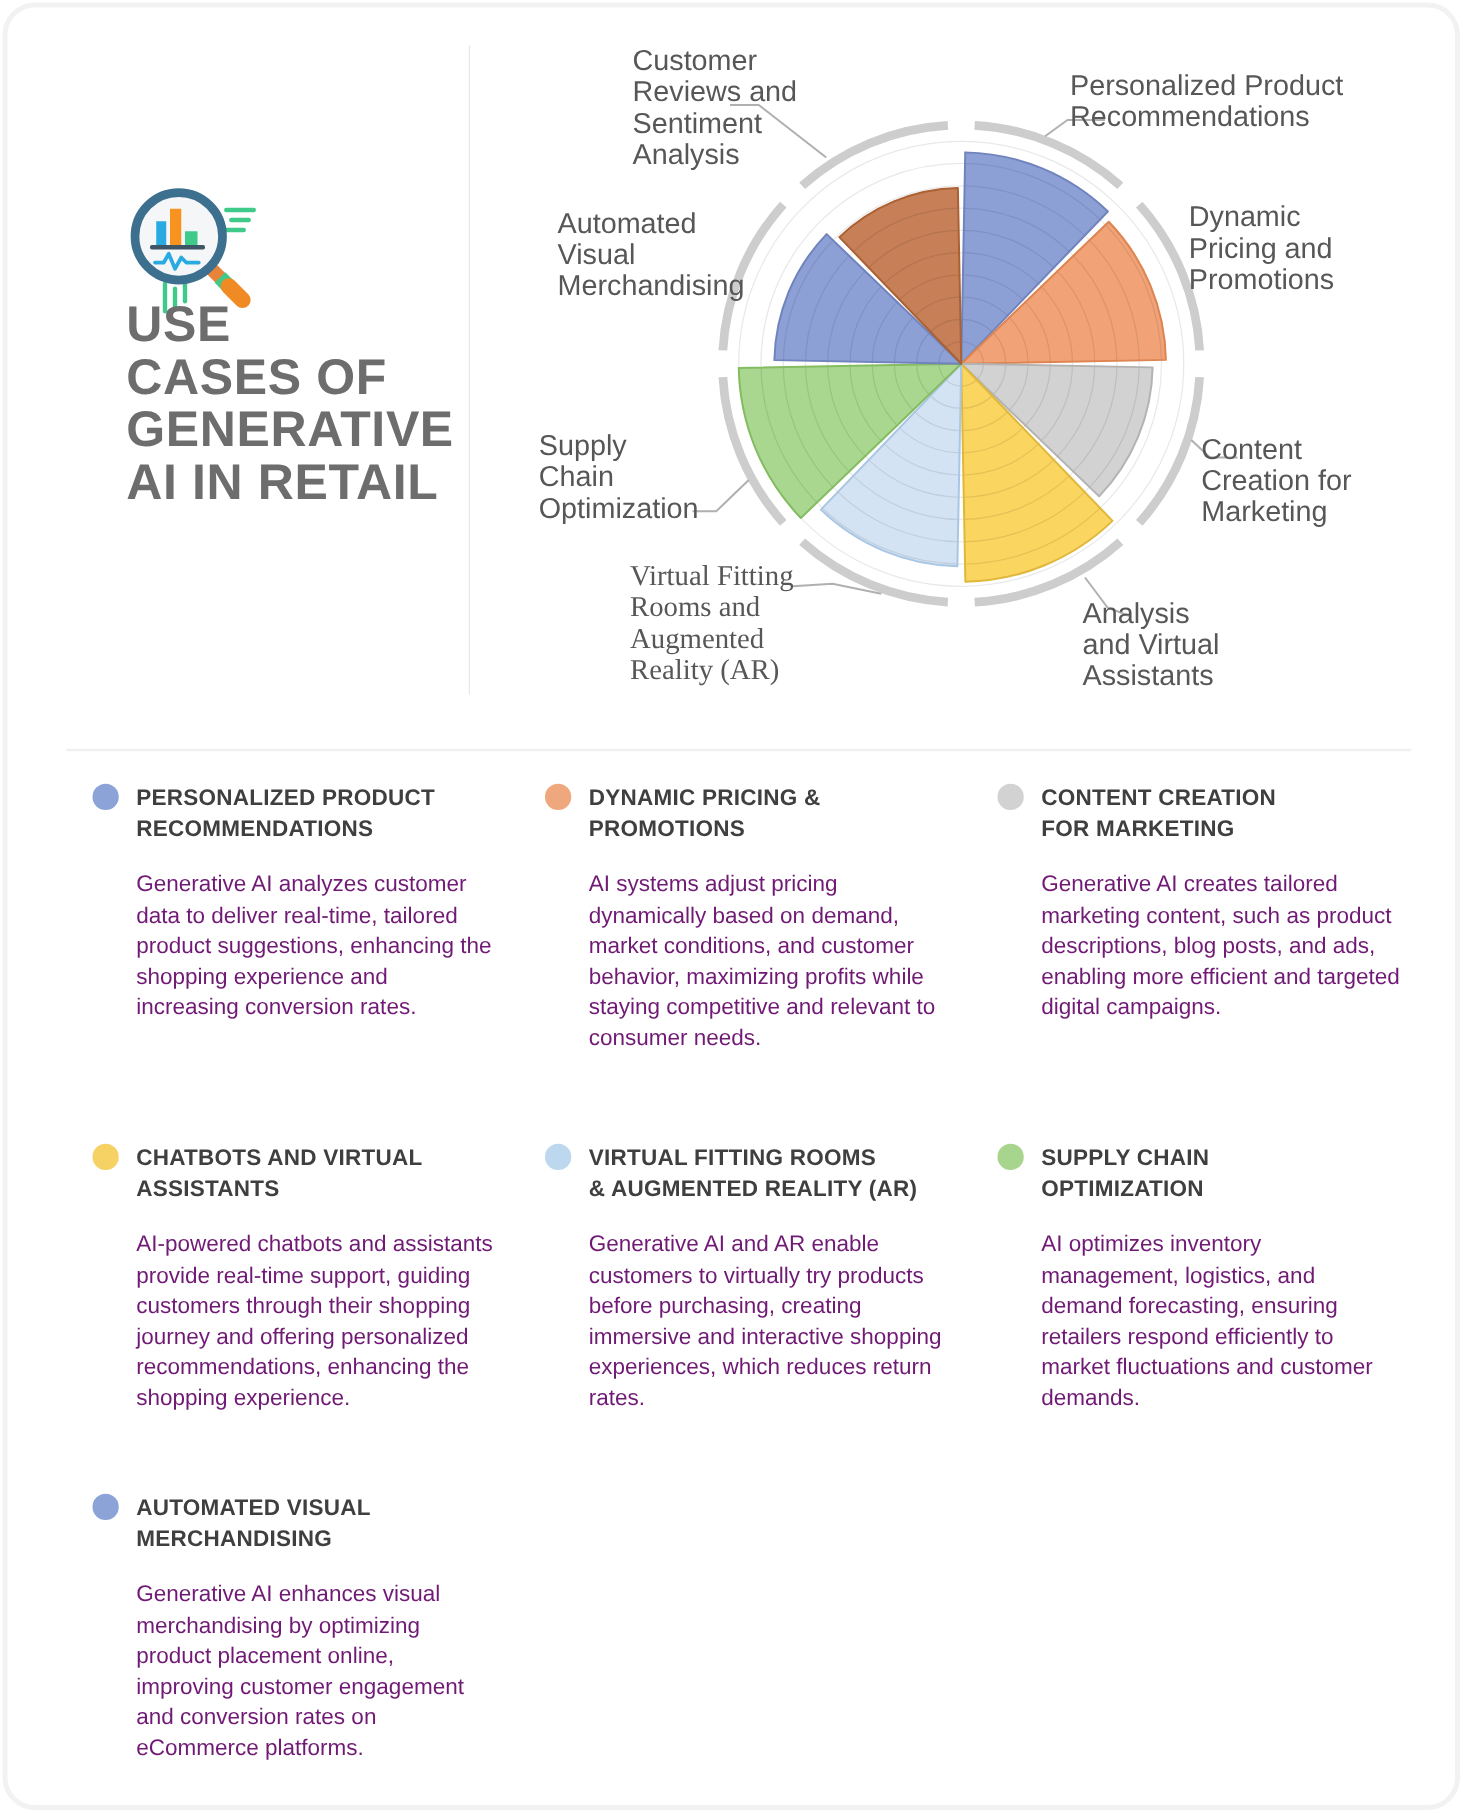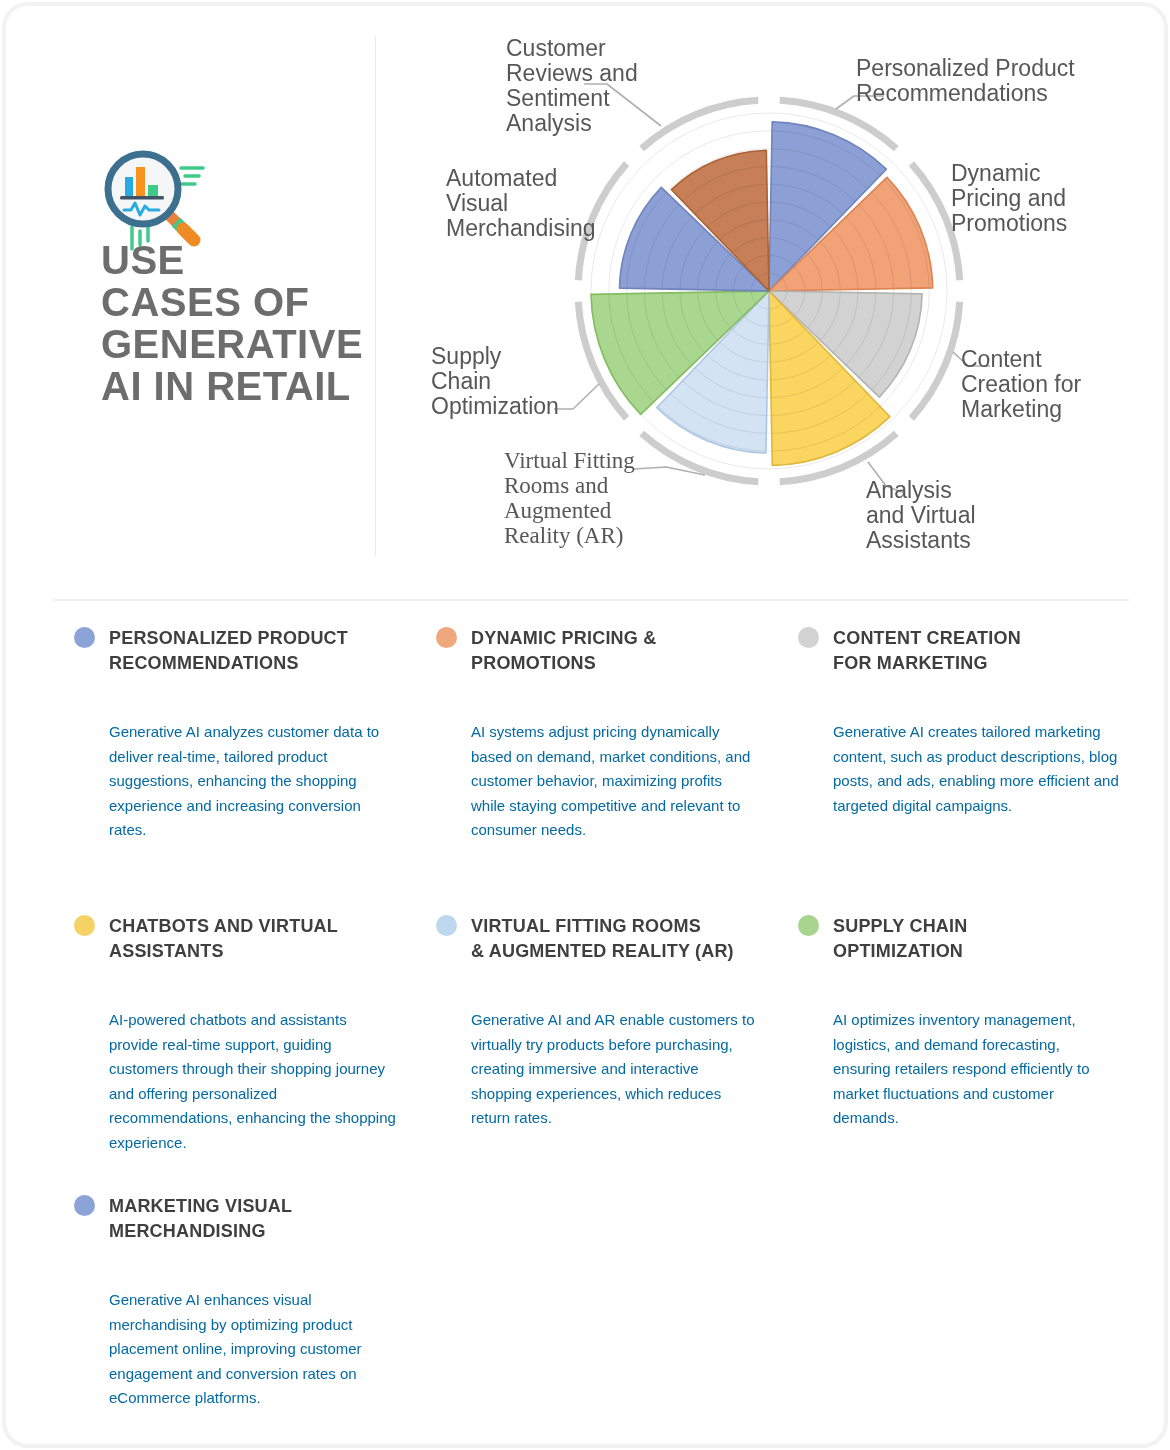--- a/index.html
+++ b/index.html
@@ -31,21 +31,21 @@
   .lbl-chatbots{left:490px;width:145px;top:472px;}
 
   
   .sections{position:absolute;left:68px;top:620px;width:1046px;
       display:grid;grid-template-columns:322px 322px 322px;grid-template-rows:288px 280px auto;
       column-gap:40px;}
   .section{position:relative;padding-left:35px;}
   .dot{position:absolute;left:0;top:1px;width:21px;height:21px;border-radius:50%;}
   .sec-heading{margin:0;font-size:18px;line-height:25px;font-weight:bold;color:#3f3f3f;
       white-space:pre-line;letter-spacing:.2px;}
-  .sec-body{margin:44px 0 0 0;font-size:15px;line-height:24.5px;color:#0369a1;}
+  .sec-body{margin:19px 0 0 0;font-size:18px;line-height:24.5px;color:#701a75;}
 </style>
 </head>
 <body>
 
 <div class="card">
 
   <div class="icon-wrap">
     <svg width="110" height="110" viewBox="0 0 110 110">
 
       <g stroke="#3fca8a" stroke-width="3.5" stroke-linecap="round">
@@ -188,18 +188,18 @@
       <p class="sec-body">Generative AI and AR enable customers to virtually try products before purchasing, creating immersive and interactive shopping experiences, which reduces return rates.</p>
     </div>
     <div class="section">
       <span class="dot" style="background: rgb(167, 213, 142);"></span>
       <h2 class="sec-heading">SUPPLY CHAIN
 OPTIMIZATION</h2>
       <p class="sec-body">AI optimizes inventory management, logistics, and demand forecasting, ensuring retailers respond efficiently to market fluctuations and customer demands.</p>
     </div>
     <div class="section">
       <span class="dot" style="background: rgb(140, 163, 216);"></span>
-      <h2 class="sec-heading">MARKETING VISUAL
+      <h2 class="sec-heading">AUTOMATED VISUAL
 MERCHANDISING</h2>
       <p class="sec-body">Generative AI enhances visual merchandising by optimizing product placement online, improving customer engagement and conversion rates on eCommerce platforms.</p>
     </div>
   </div>
 </div>
 
 </body></html>

